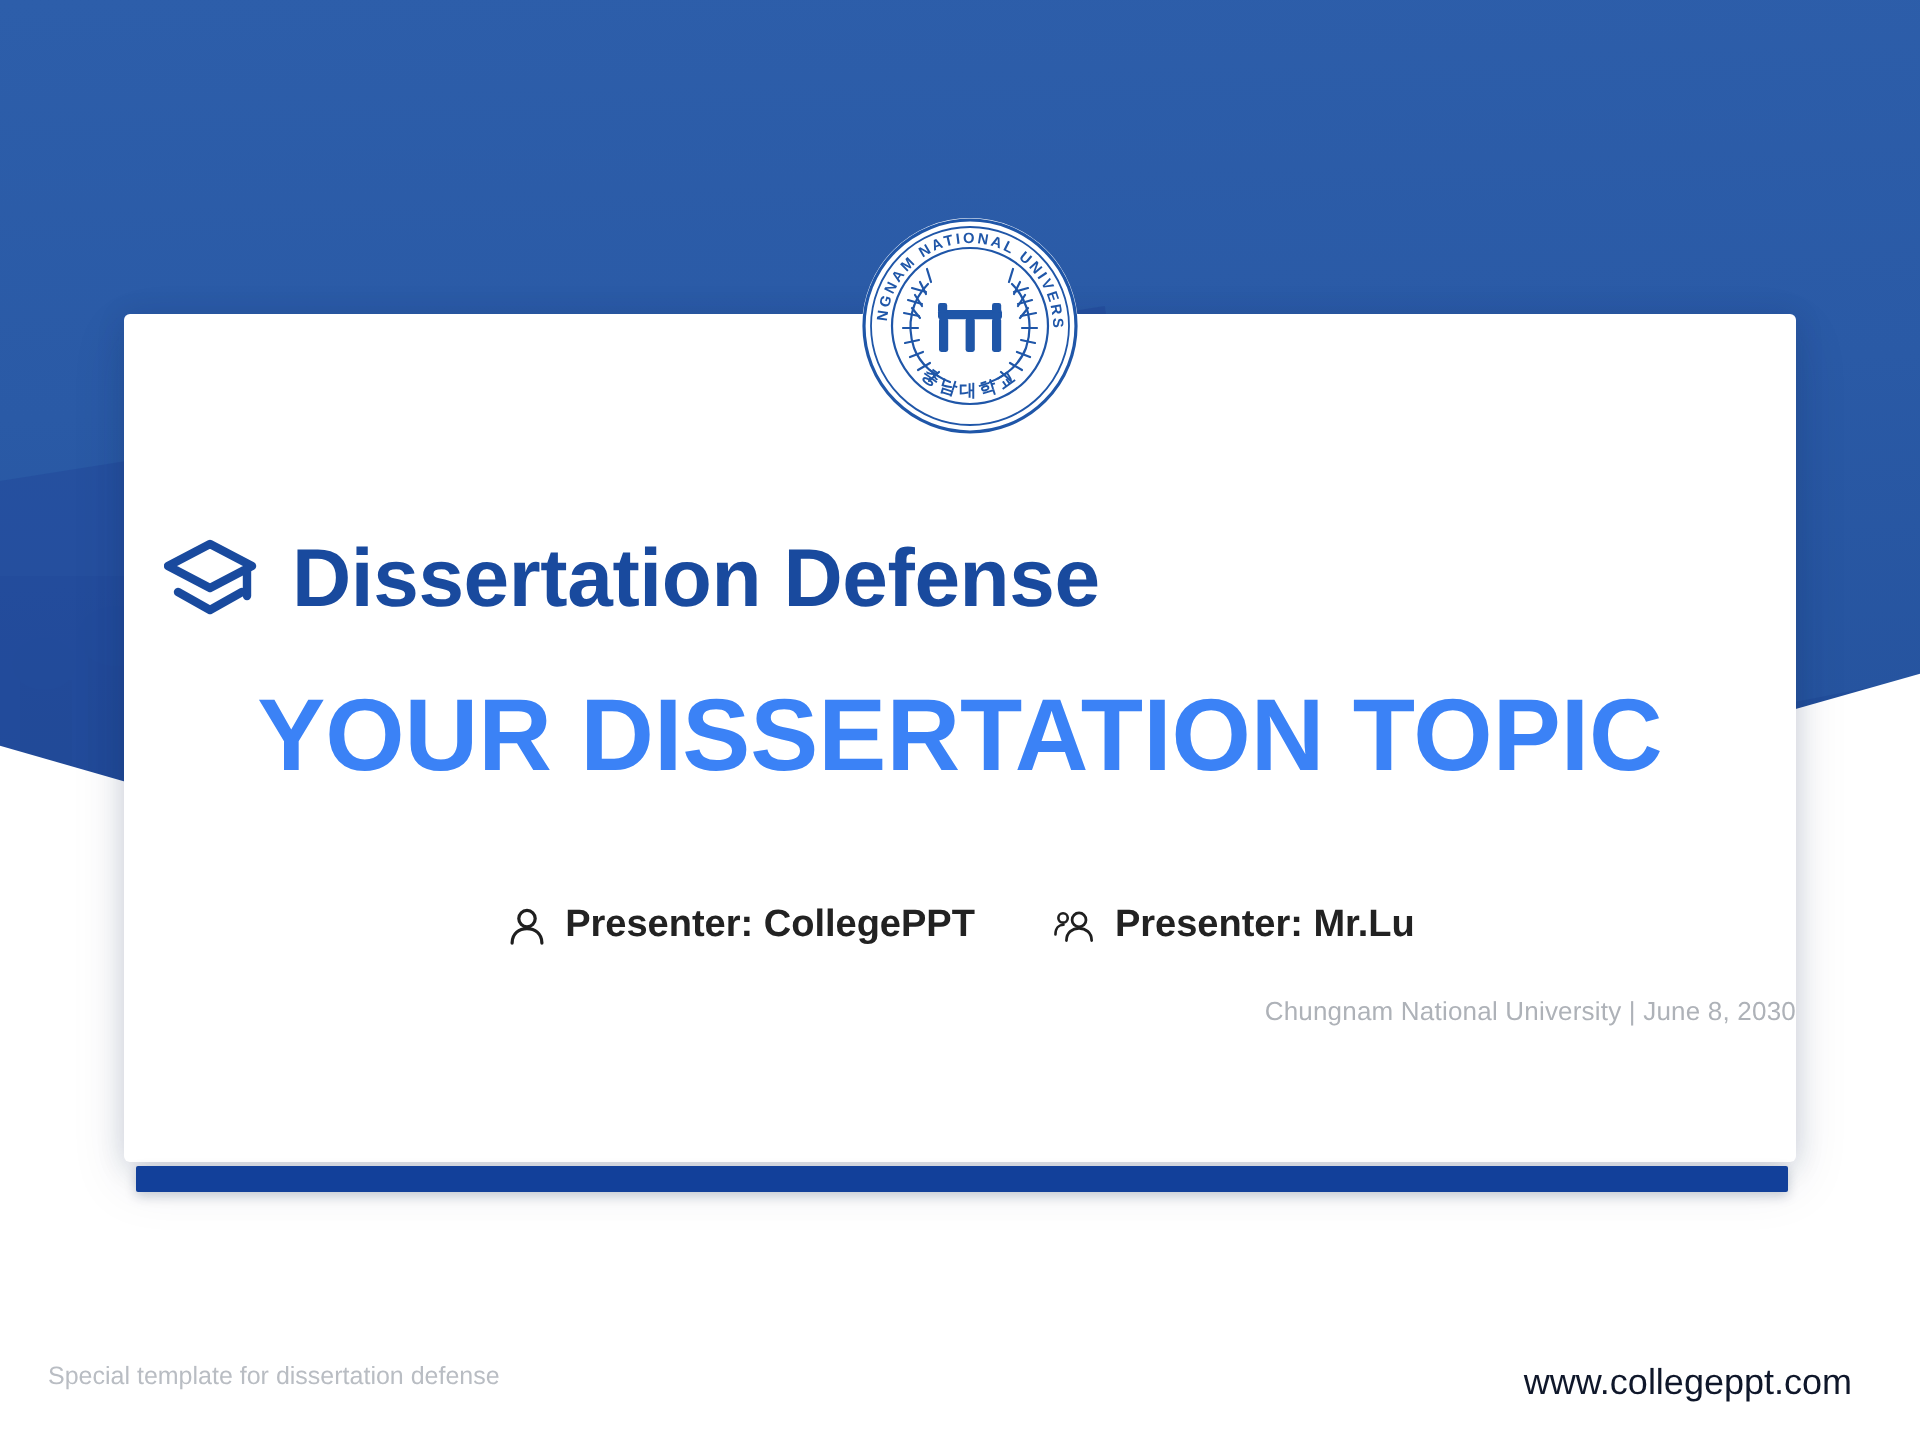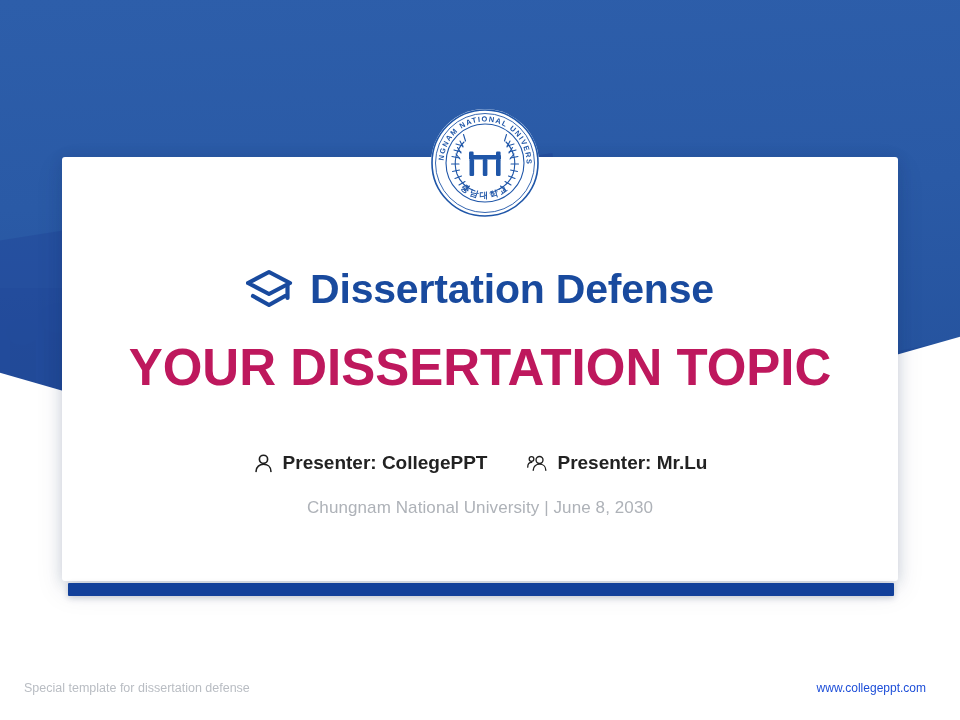--- a/index.html
+++ b/index.html
@@ -124,22 +124,23 @@
   }
 
   
   .title-row {
     position: absolute;
     left: 62px;
     top: 268px;
     width: 836px;
     display: flex;
     align-items: center;
-    justify-content: center;
+    justify-content: flex-start;
     gap: 16px;
+    padding-left: 20px;
   }
   .cap-icon {
     width: 48px;
     height: 42px;
     flex: 0 0 auto;
     display: block;
   }
   .title-main {
     font-size: 41px;
     font-weight: bold;
@@ -150,21 +151,21 @@
   }
 
   .topic {
     position: absolute;
     left: 62px;
     top: 340px;
     width: 836px;
     text-align: center;
     font-size: 51px;
     font-weight: bold;
-    color: #be185d;
+    color: #3b82f6;
     letter-spacing: 0px;
     line-height: 1.08;
     white-space: nowrap;
   }
 
   .people-row {
     position: absolute;
     left: 62px;
     top: 452px;
     width: 836px;
@@ -189,40 +190,40 @@
     font-weight: bold;
     color: #222222;
     white-space: nowrap;
   }
 
   .meta {
     position: absolute;
     left: 62px;
     top: 498px;
     width: 836px;
-    text-align: center;
-    font-size: 17px;
+    text-align: right;
+    font-size: 13px;
     color: #aeb2b8;
     letter-spacing: .1px;
   }
 
   
   .footer-left {
     position: absolute;
     left: 24px;
     top: 681px;
     font-size: 12.5px;
     color: #b9bdc3;
   }
   .footer-right {
     position: absolute;
     right: 34px;
     top: 681px;
-    font-size: 12px;
-    color: #1d4ed8;
+    font-size: 18px;
+    color: #0f172a;
   }
 </style>
 </head>
 <body>
 
 <div class="slide">
 
   <div class="bg-blue">
     <div class="bg-blue-grad"></div>
 

